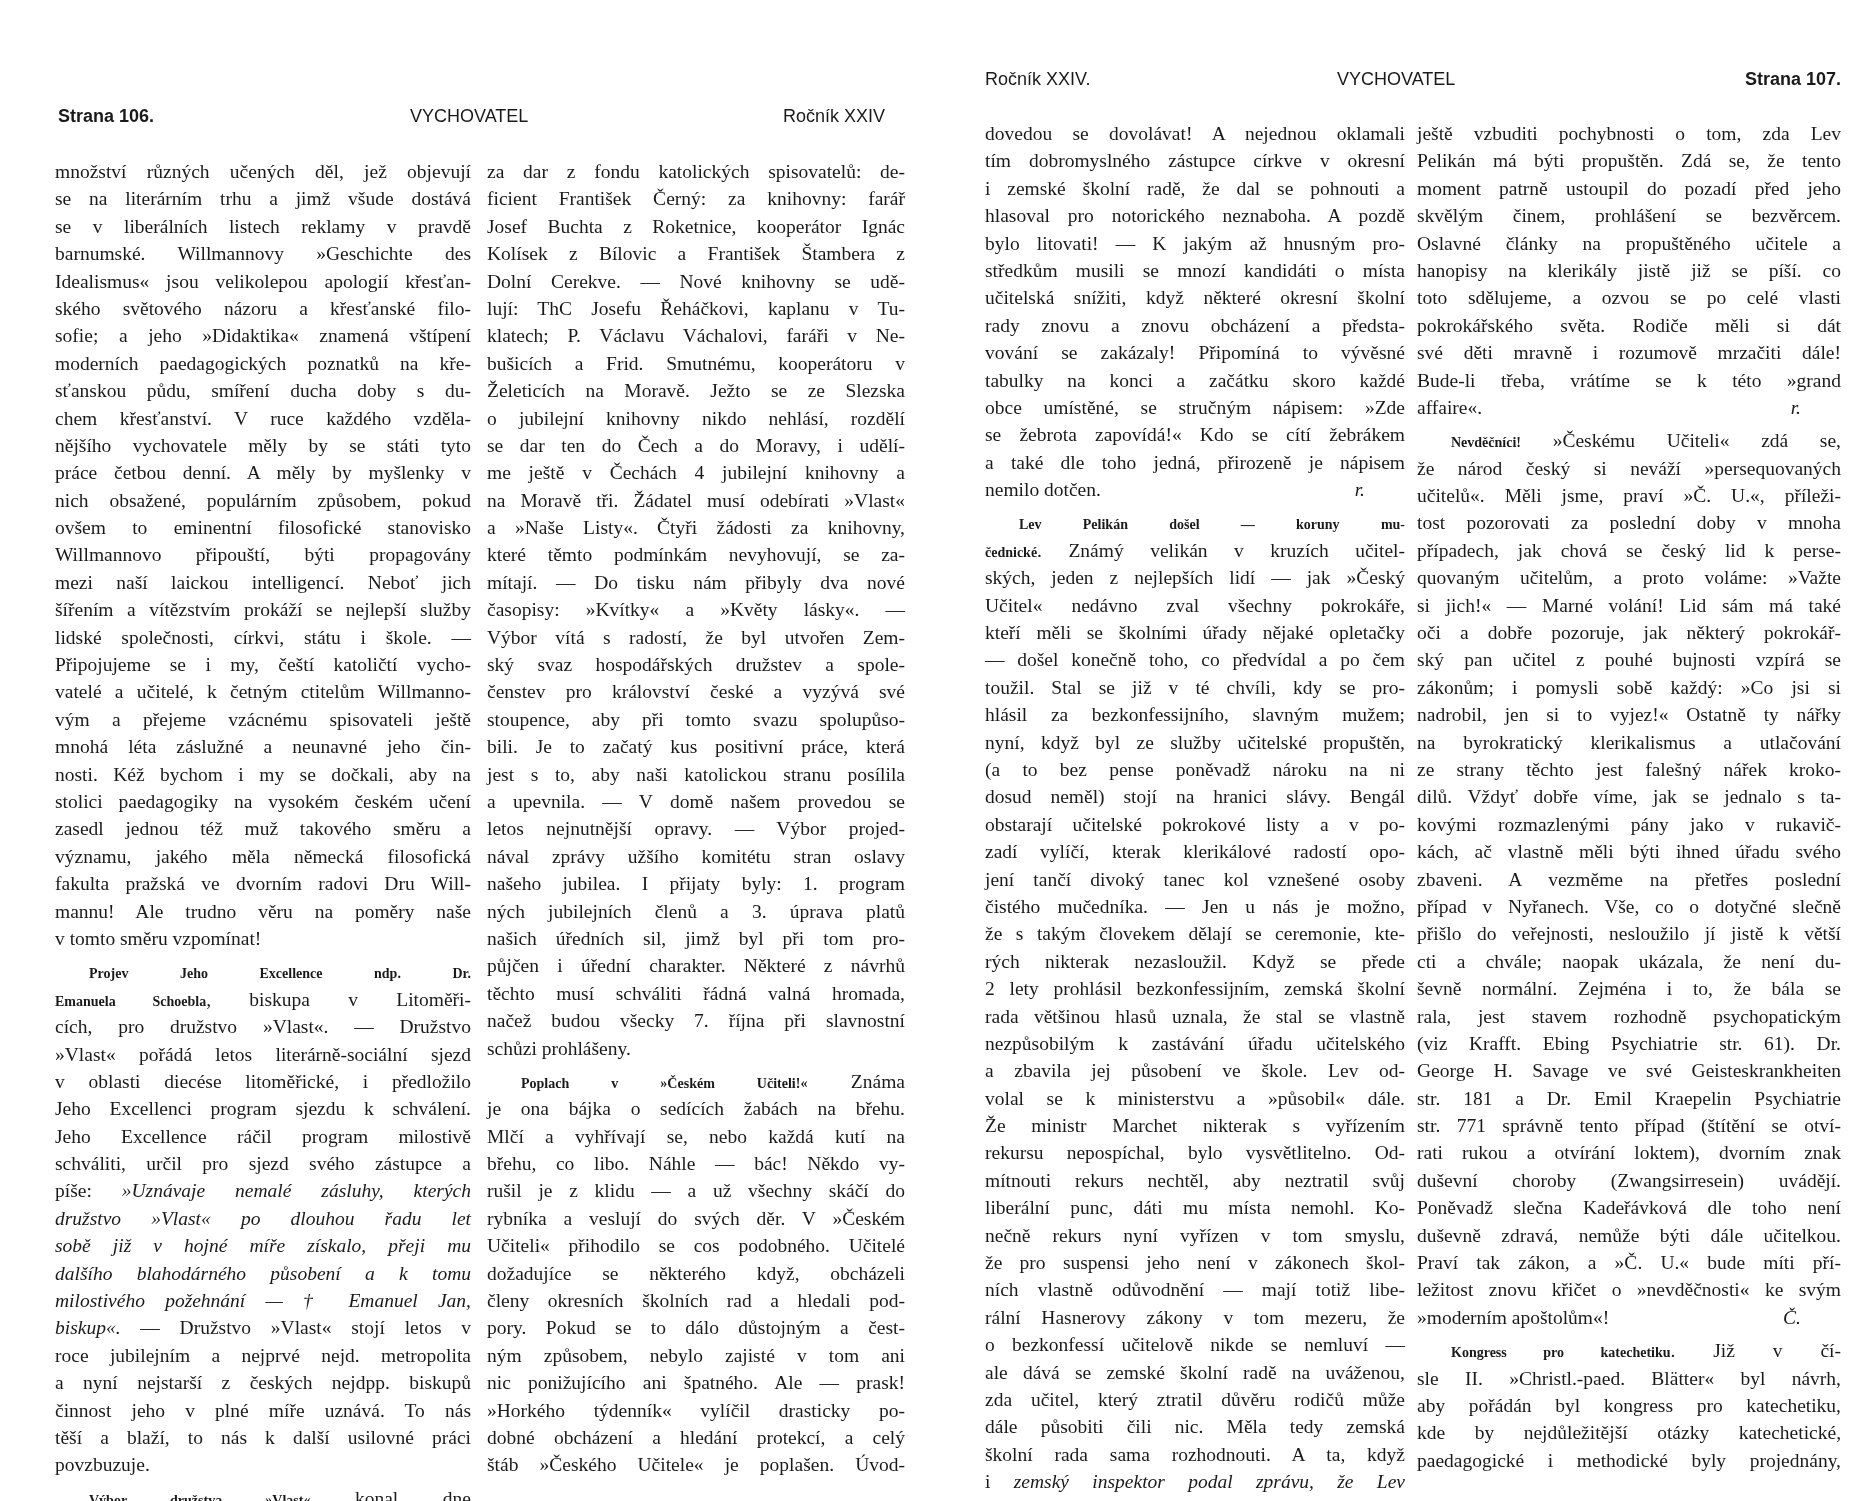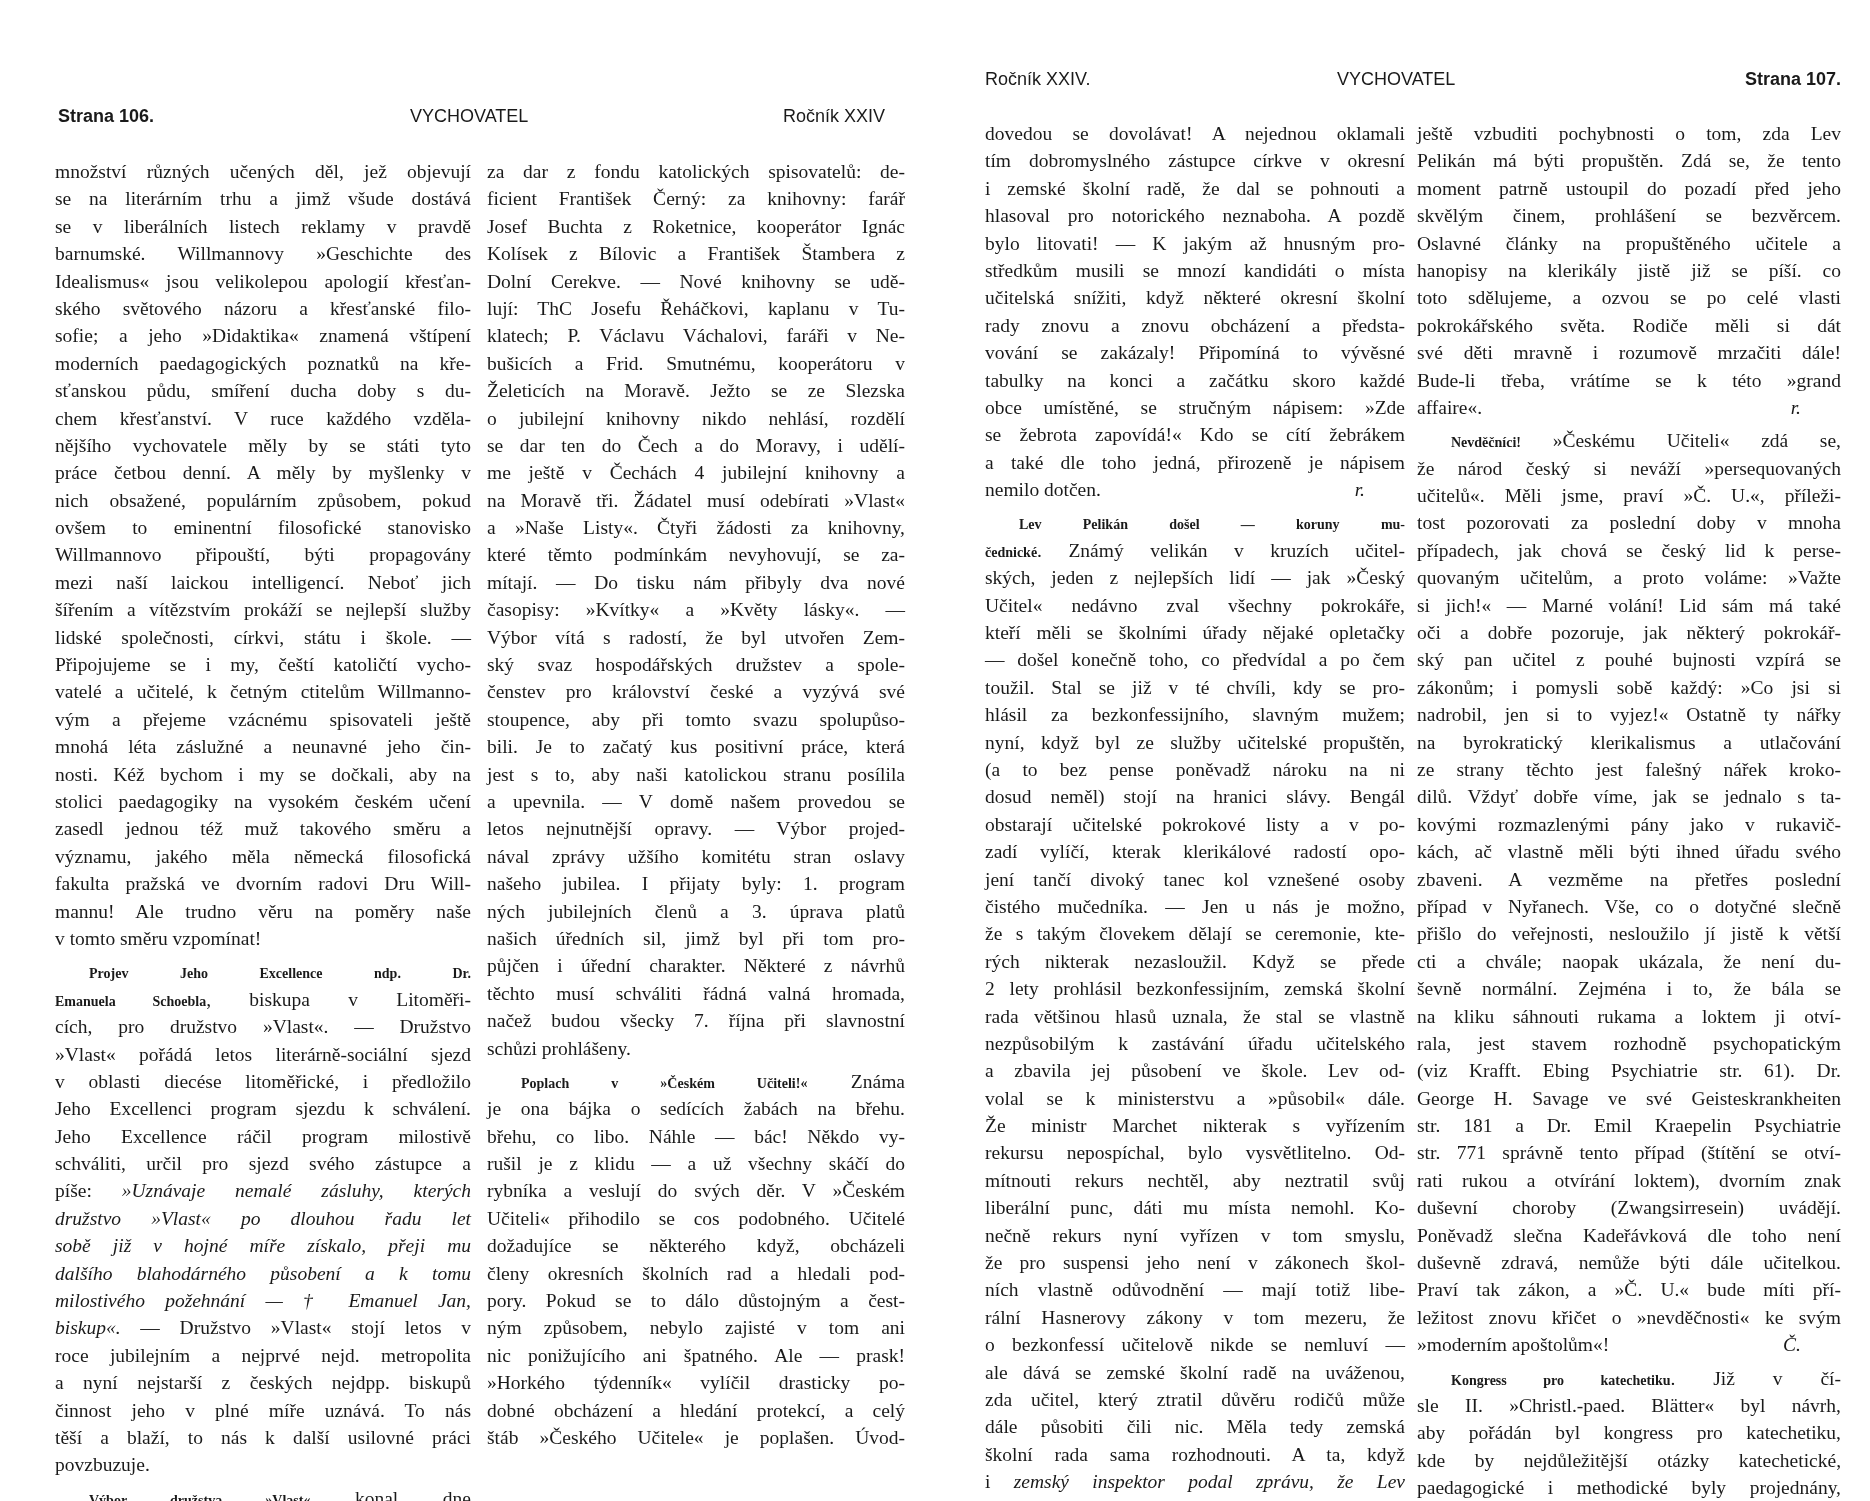--- a/index.html
+++ b/index.html
@@ -107,20 +107,21 @@
     <div class="ln"><span>nával zprávy užšího komitétu stran oslavy</span></div>
     <div class="ln"><span>našeho jubilea. I přijaty byly: 1. program</span></div>
     <div class="ln"><span>ných jubilejních členů a 3. úprava platů</span></div>
     <div class="ln"><span>našich úředních sil, jimž byl při tom pro-</span></div>
     <div class="ln"><span>půjčen i úřední charakter. Některé z návrhů</span></div>
     <div class="ln"><span>těchto musí schváliti řádná valná hromada,</span></div>
     <div class="ln"><span>načež budou všecky 7. října při slavnostní</span></div>
     <div class="ln last"><span>schůzi prohlášeny.</span></div>
     <div class="ln indent gap"><span class="hd">Poplach v »Českém Učiteli!«</span><span> Známa</span></div>
     <div class="ln"><span>je ona bájka o sedících žabách na břehu.</span></div>
+    <div class="ln"><span>Mlčí a vyhřívají se, nebo každá kutí na</span></div>
     <div class="ln"><span>břehu, co libo. Náhle — bác! Někdo vy-</span></div>
     <div class="ln"><span>rušil je z klidu — a už všechny skáčí do</span></div>
     <div class="ln"><span>rybníka a veslují do svých děr. V »Českém</span></div>
     <div class="ln"><span>Učiteli« přihodilo se cos podobného. Učitelé</span></div>
     <div class="ln"><span>dožadujíce se některého když, obcházeli</span></div>
     <div class="ln"><span>členy okresních školních rad a hledali pod-</span></div>
     <div class="ln"><span>pory. Pokud se to dálo důstojným a čest-</span></div>
     <div class="ln"><span>ným způsobem, nebylo zajisté v tom ani</span></div>
     <div class="ln"><span>nic ponižujícího ani špatného. Ale — prask!</span></div>
     <div class="ln"><span>»Horkého týdenník« vylíčil drasticky po-</span></div>
@@ -206,21 +207,20 @@
     <div class="ln"><span>na byrokratický klerikalismus a utlačování</span></div>
     <div class="ln"><span>ze strany těchto jest falešný nářek kroko-</span></div>
     <div class="ln"><span>dilů. Vždyť dobře víme, jak se jednalo s ta-</span></div>
     <div class="ln"><span>kovými rozmazlenými pány jako v rukavič-</span></div>
     <div class="ln"><span>kách, ač vlastně měli býti ihned úřadu svého</span></div>
     <div class="ln"><span>zbaveni. A vezměme na přetřes poslední</span></div>
     <div class="ln"><span>případ v Nyřanech. Vše, co o dotyčné slečně</span></div>
     <div class="ln"><span>přišlo do veřejnosti, nesloužilo jí jistě k větší</span></div>
     <div class="ln"><span>cti a chvále; naopak ukázala, že není du-</span></div>
     <div class="ln"><span>ševně normální. Zejména i to, že bála se</span></div>
-    <div class="ln"><span>na kliku sáhnouti rukama a loktem ji otví-</span></div>
     <div class="ln"><span>rala, jest stavem rozhodně psychopatickým</span></div>
     <div class="ln"><span>(viz Krafft. Ebing Psychiatrie str. 61). Dr.</span></div>
     <div class="ln"><span>George H. Savage ve své Geisteskrankheiten</span></div>
     <div class="ln"><span>str. 181 a Dr. Emil Kraepelin Psychiatrie</span></div>
     <div class="ln"><span>str. 771 správně tento případ (štítění se otví-</span></div>
     <div class="ln"><span>rati rukou a otvírání loktem), dvorním znak</span></div>
     <div class="ln"><span>duševní choroby (Zwangsirresein) uvádějí.</span></div>
     <div class="ln"><span>Poněvadž slečna Kadeřávková dle toho není</span></div>
     <div class="ln"><span>duševně zdravá, nemůže býti dále učitelkou.</span></div>
     <div class="ln"><span>Praví tak zákon, a »Č. U.« bude míti pří-</span></div>

